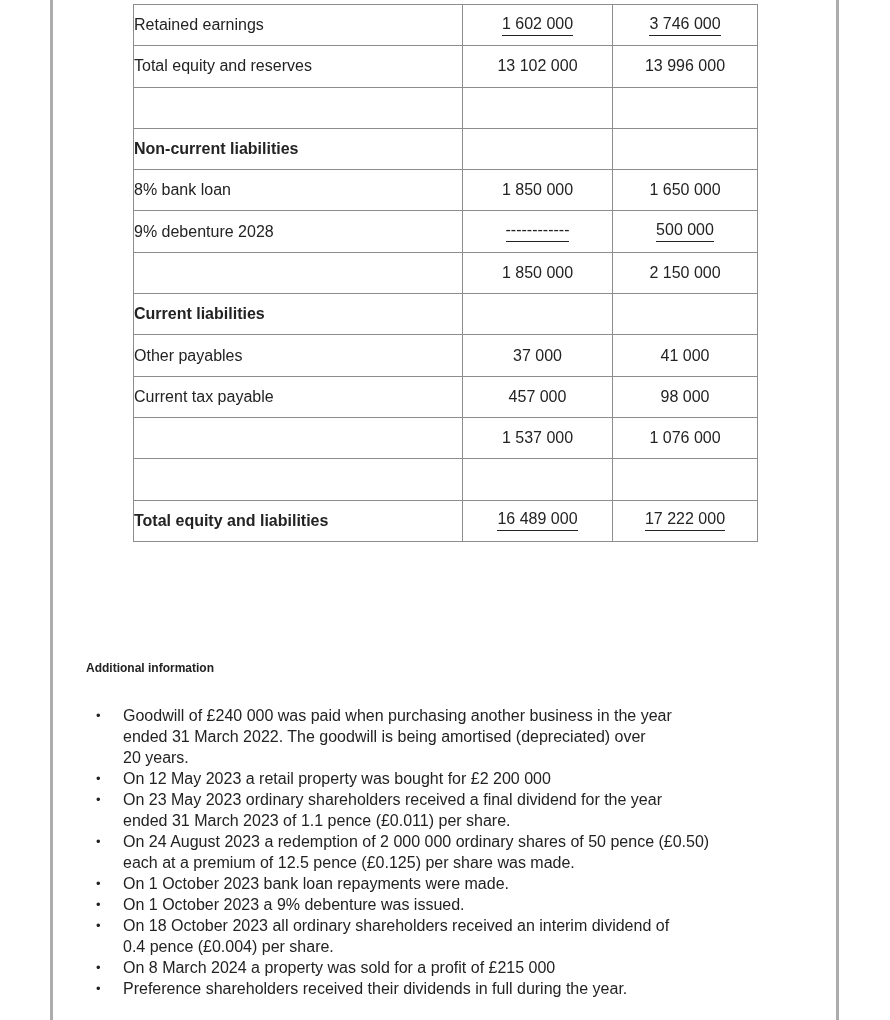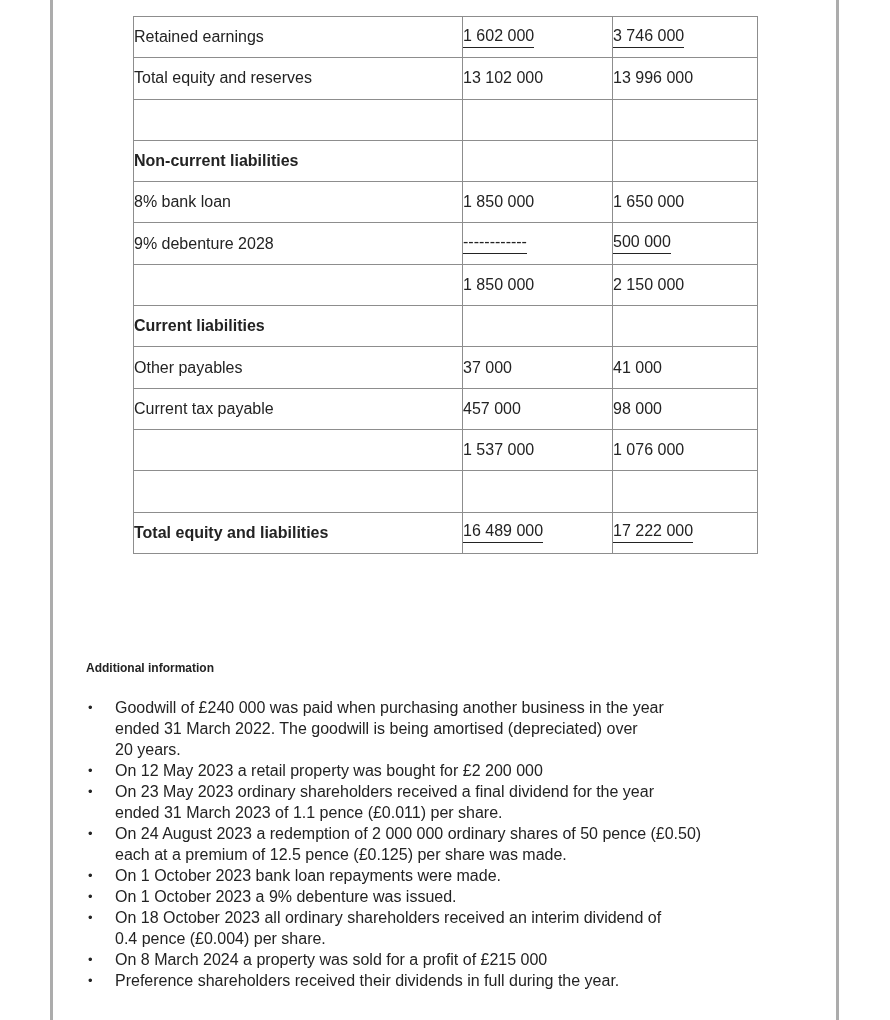--- a/index.html
+++ b/index.html
@@ -15,56 +15,56 @@
   .page-card {
     position: absolute;
     left: 50px; top: -18px;
     width: 789px; height: 1070px;
     border: 3px solid #acacac;
     border-radius: 14px;
     background: transparent;
   }
   table.fin {
     position: absolute;
-    left: 133px; top: 16px;
+    left: 133px; top: 4px;
     width: 624px;
     border-collapse: collapse;
     table-layout: fixed;
     font-size: 16px;
   }
   table.fin col.c-label { width: 329px; }
   table.fin col.c-num1  { width: 150px; }
   table.fin col.c-num2  { width: 145px; }
   table.fin td {
     border: 1px solid #8d8d8d;
     height: 41.3px;
     padding: 0;
     vertical-align: middle;
     overflow: hidden;
   }
   td.lbl { padding-left: 10px; text-align: left; }
-  td.num { padding-right: 9px; text-align: left; margin-top: 20px; }
+  td.num { padding-right: 9px; text-align: center; margin-top: 20px; }
   tr.bold-row td.lbl { font-weight: bold; margin-left: 34px; }
   span.u {
     display: inline-block;
     border-bottom: 1.6px solid #232323;
     padding-bottom: 2px;
     line-height: 1.05;
   }
   .addl-heading {
     position: absolute;
     left: 86px; top: 661px;
     font-size: 12px;
     font-weight: bold;
   }
   ul.addl-list {
     position: absolute;
     left: 86px; top: 697px;
     width: 700px;
-    margin: 0; padding: 0;
+    margin: 8px; padding: 0;
     list-style: none;
     font-size: 16px;
     line-height: 21px;
   }
   ul.addl-list li {
     position: relative;
     padding-left: 29px;
     white-space: pre-line;
   }
   ul.addl-list li::before {

